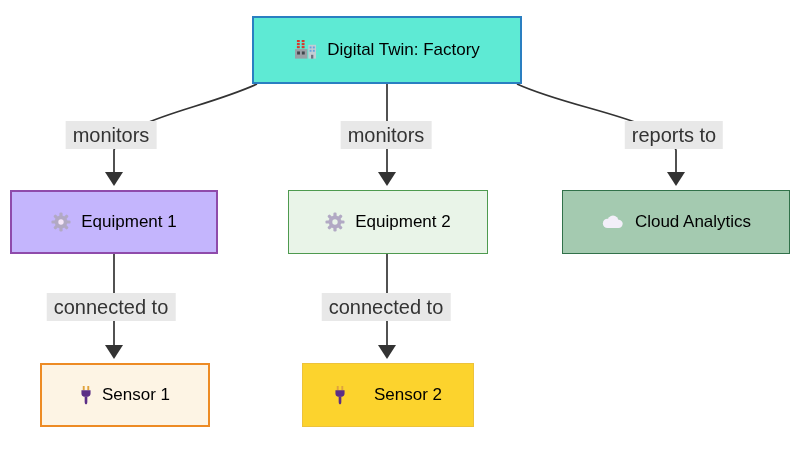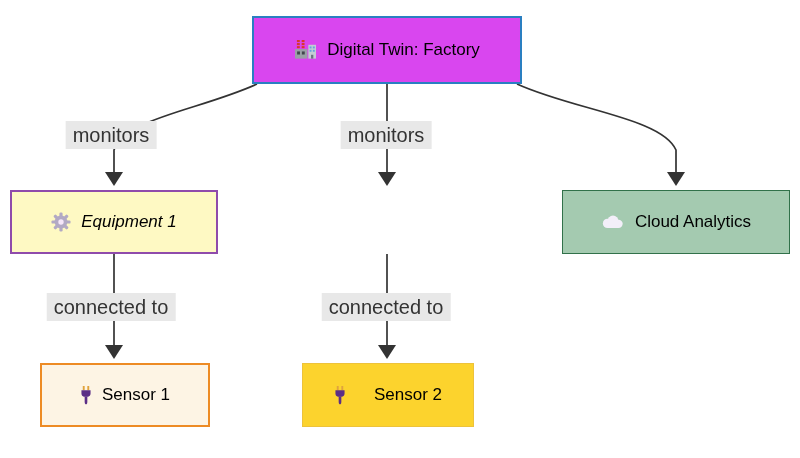--- a/index.html
+++ b/index.html
@@ -40,21 +40,21 @@
     <path class="edge-path" d="M 387 84 L 387 172"></path>
     <polygon class="arrowhead" points="378,172 396,172 387,186"></polygon>
     <path class="edge-path" d="M 517 84 C 574 110, 662 118, 676 150 L 676 172"></path>
     <polygon class="arrowhead" points="667,172 685,172 676,186"></polygon>
     <path class="edge-path" d="M 114 254 L 114 345"></path>
     <polygon class="arrowhead" points="105,345 123,345 114,359"></polygon>
     <path class="edge-path" d="M 387 254 L 387 345"></path>
     <polygon class="arrowhead" points="378,345 396,345 387,359"></polygon>
   </svg>
 
-  <div class="node node-factory" style="background: #d946ef; border-color: rgb(42, 127, 193);">
+  <div class="node node-factory" style="background: #5eead4; border-color: rgb(42, 127, 193);">
     <span class="icon">
       <svg width="23" height="21" viewBox="0 0 24 22">
         <g fill="#d9372b">
           <rect x="3" y="0" width="3" height="2.2"></rect>
             <rect x="3" y="3.2" width="3" height="2.2"></rect>
             <rect x="3" y="6.4" width="3" height="2.2"></rect>
           <rect x="8" y="0" width="3" height="2.2"></rect>
             <rect x="8" y="3.2" width="3" height="2.2"></rect>
             <rect x="8" y="6.4" width="3" height="2.2"></rect>
         </g>
@@ -67,36 +67,51 @@
             <rect x="19.7" y="6.8" width="2" height="2"></rect>
           <rect x="16.3" y="10.3" width="2" height="2"></rect>
             <rect x="19.7" y="10.3" width="2" height="2"></rect>
         </g>
         <rect x="17.8" y="15.5" width="2.4" height="4" fill="#6b7280"></rect>
       </svg>
     </span>
     <span class="label">Digital Twin: Factory</span>
   </div>
 
-  <div class="node node-eq1" style="background: #fef9c3; border-color: rgb(143, 75, 171); font-style: italic;">
+  <div class="node node-eq1" style="background: #c4b5fd; border-color: rgb(143, 75, 171);">
     <span class="icon">
       <svg width="20" height="20" viewBox="0 0 20 20">
         <g fill="#b2a9c4">
           <rect x="8.4" y="0.5" width="3.2" height="19" rx="1.2"></rect>
           <rect x="8.4" y="0.5" width="3.2" height="19" rx="1.2" transform="rotate(45 10 10)"></rect>
           <rect x="8.4" y="0.5" width="3.2" height="19" rx="1.2" transform="rotate(90 10 10)"></rect>
           <rect x="8.4" y="0.5" width="3.2" height="19" rx="1.2" transform="rotate(135 10 10)"></rect>
           <circle cx="10" cy="10" r="6.4"></circle>
         </g>
         <circle class="gear-hole" cx="10" cy="10" r="2.7"></circle>
       </svg>
     </span>
     <span class="label">Equipment 1</span>
   </div>
 
+  <div class="node node-eq2" style="background: rgb(233, 244, 232); border-color: rgb(78, 154, 79);">
+    <span class="icon">
+      <svg width="20" height="20" viewBox="0 0 20 20">
+        <g fill="#b2a9c4">
+          <rect x="8.4" y="0.5" width="3.2" height="19" rx="1.2"></rect>
+          <rect x="8.4" y="0.5" width="3.2" height="19" rx="1.2" transform="rotate(45 10 10)"></rect>
+          <rect x="8.4" y="0.5" width="3.2" height="19" rx="1.2" transform="rotate(90 10 10)"></rect>
+          <rect x="8.4" y="0.5" width="3.2" height="19" rx="1.2" transform="rotate(135 10 10)"></rect>
+          <circle cx="10" cy="10" r="6.4"></circle>
+        </g>
+        <circle class="gear-hole" cx="10" cy="10" r="2.7"></circle>
+      </svg>
+    </span>
+    <span class="label">Equipment 2</span>
+  </div>
 
   <div class="node node-cloud" style="background: rgb(164, 202, 176); border-color: rgb(49, 113, 74);">
     <span class="icon">
       <svg width="24" height="14" viewBox="0 0 26 15">
         <g fill="#f3eff9">
           <circle cx="7" cy="9" r="5"></circle>
           <circle cx="13" cy="6.5" r="6"></circle>
           <circle cx="19" cy="9.5" r="4.5"></circle>
           <rect x="7" y="9" width="12" height="5"></rect>
         </g>
@@ -124,16 +139,17 @@
         <rect x="7.4" y="0" width="2" height="4.5" fill="#e0a33e"></rect>
         <path d="M1.2,4.5 h9.6 v3.5 c0,2 -1.2,3.2 -2.6,3.2 h-4.4 c-1.4,0 -2.6,-1.2 -2.6,-3.2 Z" fill="#5b2e86"></path>
         <path d="M4.6,11 h2.8 v5.5 c0,1.6 -0.6,2.8 -1.4,2.8 c-0.8,0 -1.4,-1.2 -1.4,-2.8 Z" fill="#5b2e86"></path>
       </svg>
     </span>
     <span class="label">Sensor 2</span>
   </div>
 
   <div class="edge-label el-0">monitors</div>
   <div class="edge-label el-1">monitors</div>
+  <div class="edge-label el-2">reports to</div>
   <div class="edge-label el-3">connected to</div>
   <div class="edge-label el-4">connected to</div>
 
 </div>
 
 </body></html>

